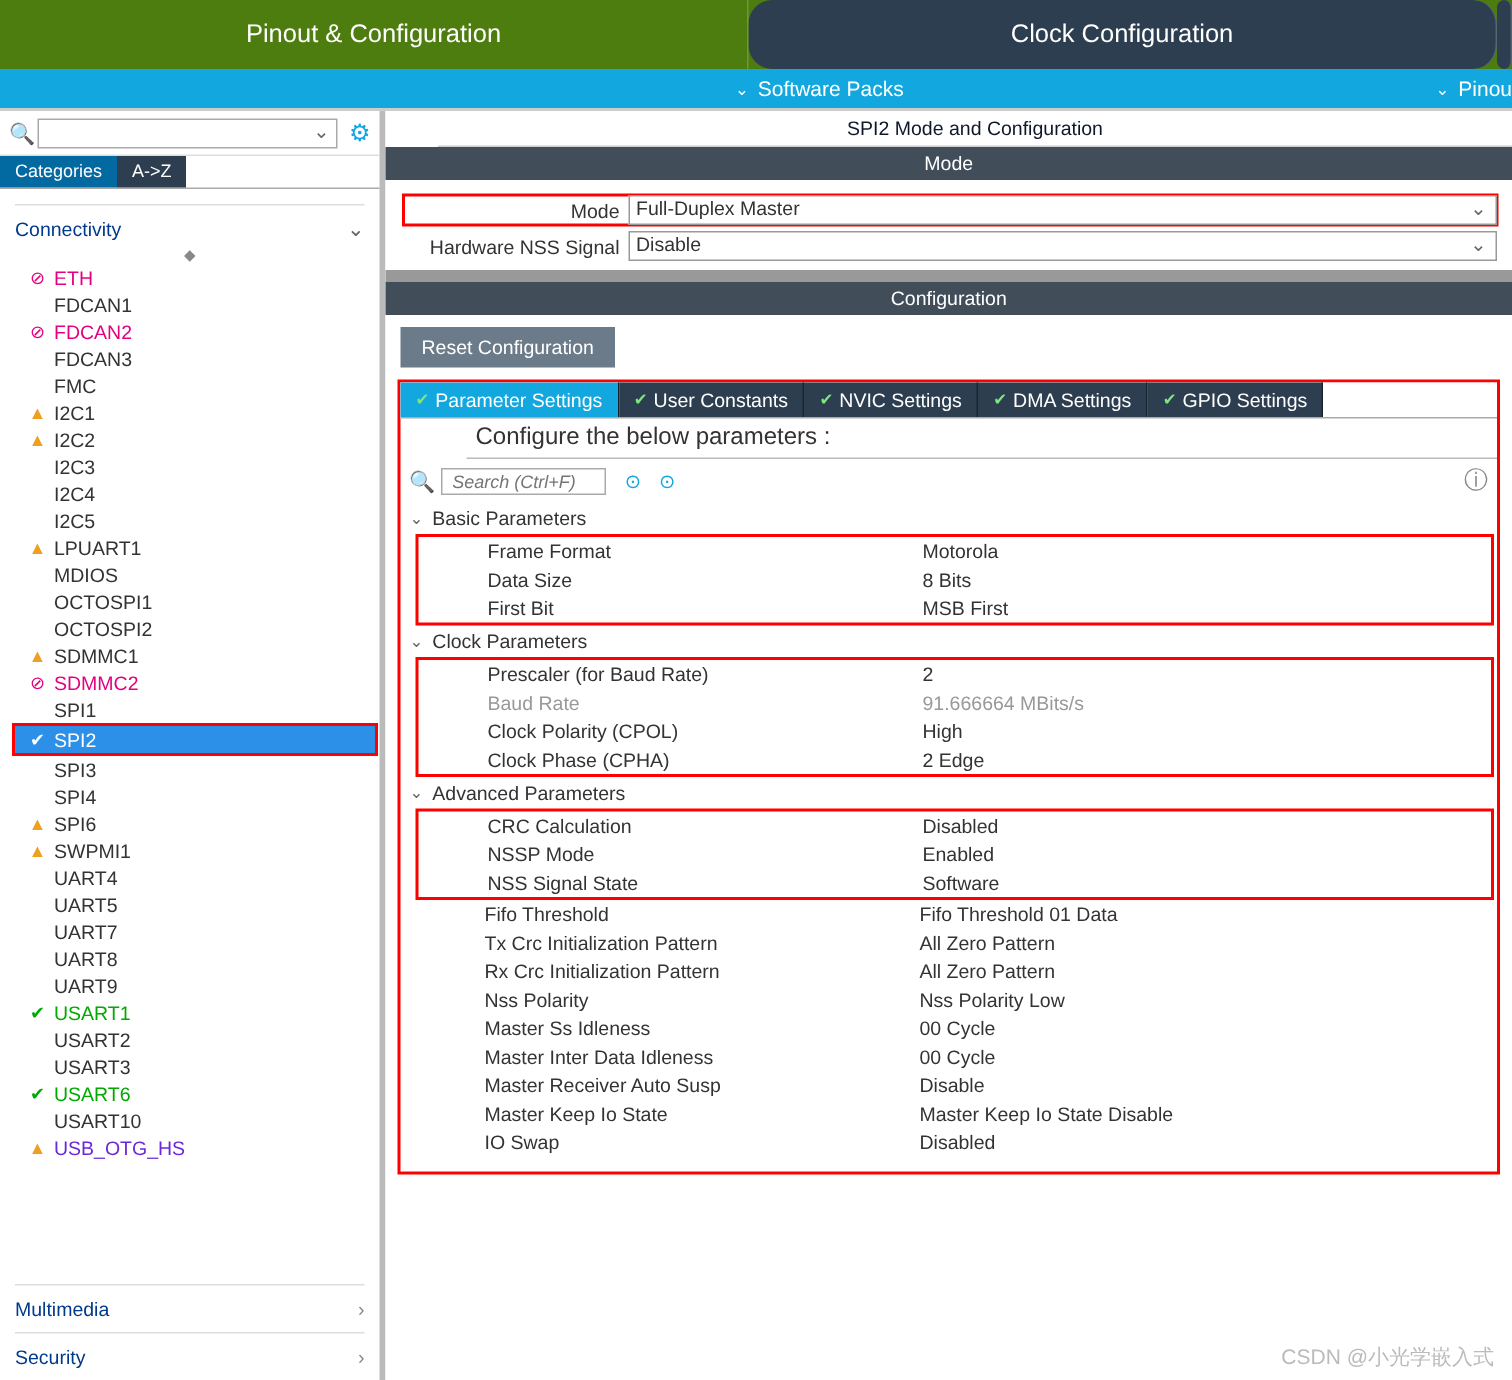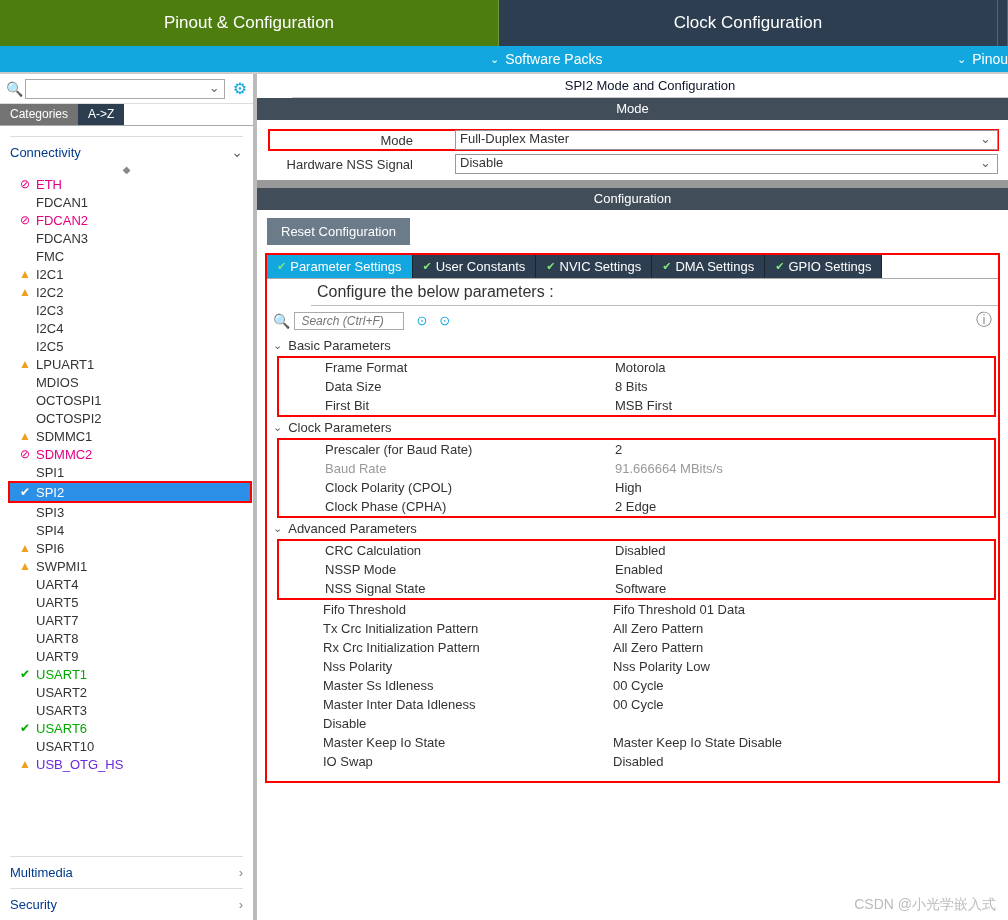--- a/index.html
+++ b/index.html
@@ -1,40 +1,40 @@
 <!DOCTYPE html>
 <html><head>
 <meta charset="utf-8">
 <style>
 * { box-sizing: border-box; margin: 0; padding: 0; font-family: Arial, Helvetica, sans-serif; }
 body { width: 1008px; height: 920px; background: #fff; overflow: hidden; font-size: 13px; color: #333; position: relative; }
 
 
 .top-tabs { display: flex; height: 46px; background: #4d7c0f; }
 .top-tab { flex: 1; display: flex; align-items: center; justify-content: center; color: #fff; font-size: 17px; border-right: 1px solid rgba(255,255,255,0.2); cursor: pointer; }
-.top-tab.dark { background: #2C3E50; }
+.top-tab.dark { background: #2C3E50; border-radius: 16px; }
 
 .sub-bar { height: 26px; background: #12A7DF; display: flex; align-items: center; color: #fff; font-size: 14px; padding-left: 490px; }
 .sub-bar-spacer { flex: 1; }
 .chev { margin-right: 6px; font-size: 11px; }
 
 
 .main-split { display: flex; height: calc(920px - 72px); border-top: 2px solid #ccc; }
 
 
 .left-panel { width: 257px; border-right: 4px solid #bbb; display: flex; flex-direction: column; }
 .search-row { display: flex; align-items: center; height: 30px; padding: 2px 6px; border-bottom: 1px solid #ddd; }
 .search-glass { color: #12A7DF; font-size: 14px; margin-right: 2px; }
 .search-combo { flex: 1; height: 20px; border: 1px solid #aaa; background: #fff; position: relative; }
 .search-combo::after { content: "⌄"; position: absolute; right: 4px; top: 0; color: #666; }
 .gear { color: #12A7DF; font-size: 16px; margin-left: 8px; cursor: pointer; }
 
 .side-tabs { display: flex; height: 22px; border-bottom: 1px solid #aaa; }
 .side-tab { padding: 3px 10px; font-size: 12px; cursor: pointer; }
-.side-tab.active { background: #737373; color: #fff; }
+.side-tab.active { background: #0369a1; color: #fff; }
 .side-tab.dark { background: #2C3E50; color: #fff; }
 
 .category-block { padding: 8px 10px 0 10px; }
 .cat-header { display: flex; align-items: center; color: #003a8c; font-size: 13px; padding: 4px 0; cursor: pointer; }
 .cat-header .arrow { margin-left: auto; color: #666; font-size: 14px; }
 .sort-arrow { text-align: center; color: #888; font-size: 10px; }
 
 .cat-divider { height: 1px; background: #ddd; margin: 2px 0 3px 0; }
 
 .periph-list { padding-left: 26px; }
@@ -53,21 +53,21 @@
 .bottom-cat .arrow { margin-left: auto; color: #888; }
 
 
 .right-panel { flex: 1; display: flex; flex-direction: column; background: #fff; }
 .r-title { height: 24px; background: #fff; color: #0f172a; text-align: center; line-height: 24px; font-size: 13px; border-bottom: 1px solid #ccc; margin-left: 35px; }
 .dark-bar { height: 22px; background: #414E5A; color: #fff; text-align: center; line-height: 22px; font-size: 13px; }
 
 .mode-section { padding: 6px 10px 2px 12px; }
 .mode-row { display: flex; align-items: center; margin: 4px 0; }
 .mode-label { width: 150px; text-align: right; padding-right: 6px; font-size: 13px; }
-.mode-select { flex: 1; height: 20px; border: 1px solid #999; background: #fff; padding-left: 4px; font-size: 13px; position: relative; margin-left: 36px; }
+.mode-select { flex: 1; height: 20px; border: 1px solid #999; background: #fff; padding-left: 4px; font-size: 13px; position: relative; }
 .mode-select::after { content: "⌄"; position: absolute; right: 6px; top: 0; color: #666; }
 .mode-row.framed { outline: 2px solid red; outline-offset: -1px; }
 
 .gray-gap { height: 8px; background: #999; }
 
 .reset-row { padding: 8px 10px; }
 .reset-btn { background: #6C7B8A; color: #fff; border: none; padding: 6px 14px; font-size: 13px; cursor: pointer; }
 
 .config-tabs-wrap { border: 2px solid red; margin: 0 8px; padding-bottom: 10px; }
 .config-tabs { display: flex; background: #fff; border-bottom: 1px solid #aaa; }
@@ -409,20 +409,21 @@
             </div>
             <div class="param-row">
               <div class="param-name">Master Ss Idleness</div>
               <div class="param-val">00 Cycle</div>
             </div>
             <div class="param-row">
               <div class="param-name">Master Inter Data Idleness</div>
               <div class="param-val">00 Cycle</div>
             </div>
             <div class="param-row">
+              <div class="param-name">Master Receiver Auto Susp</div>
               <div class="param-val">Disable</div>
             </div>
             <div class="param-row">
               <div class="param-name">Master Keep Io State</div>
               <div class="param-val">Master Keep Io State Disable</div>
             </div>
             <div class="param-row">
               <div class="param-name">IO Swap</div>
               <div class="param-val">Disabled</div>
             </div>

